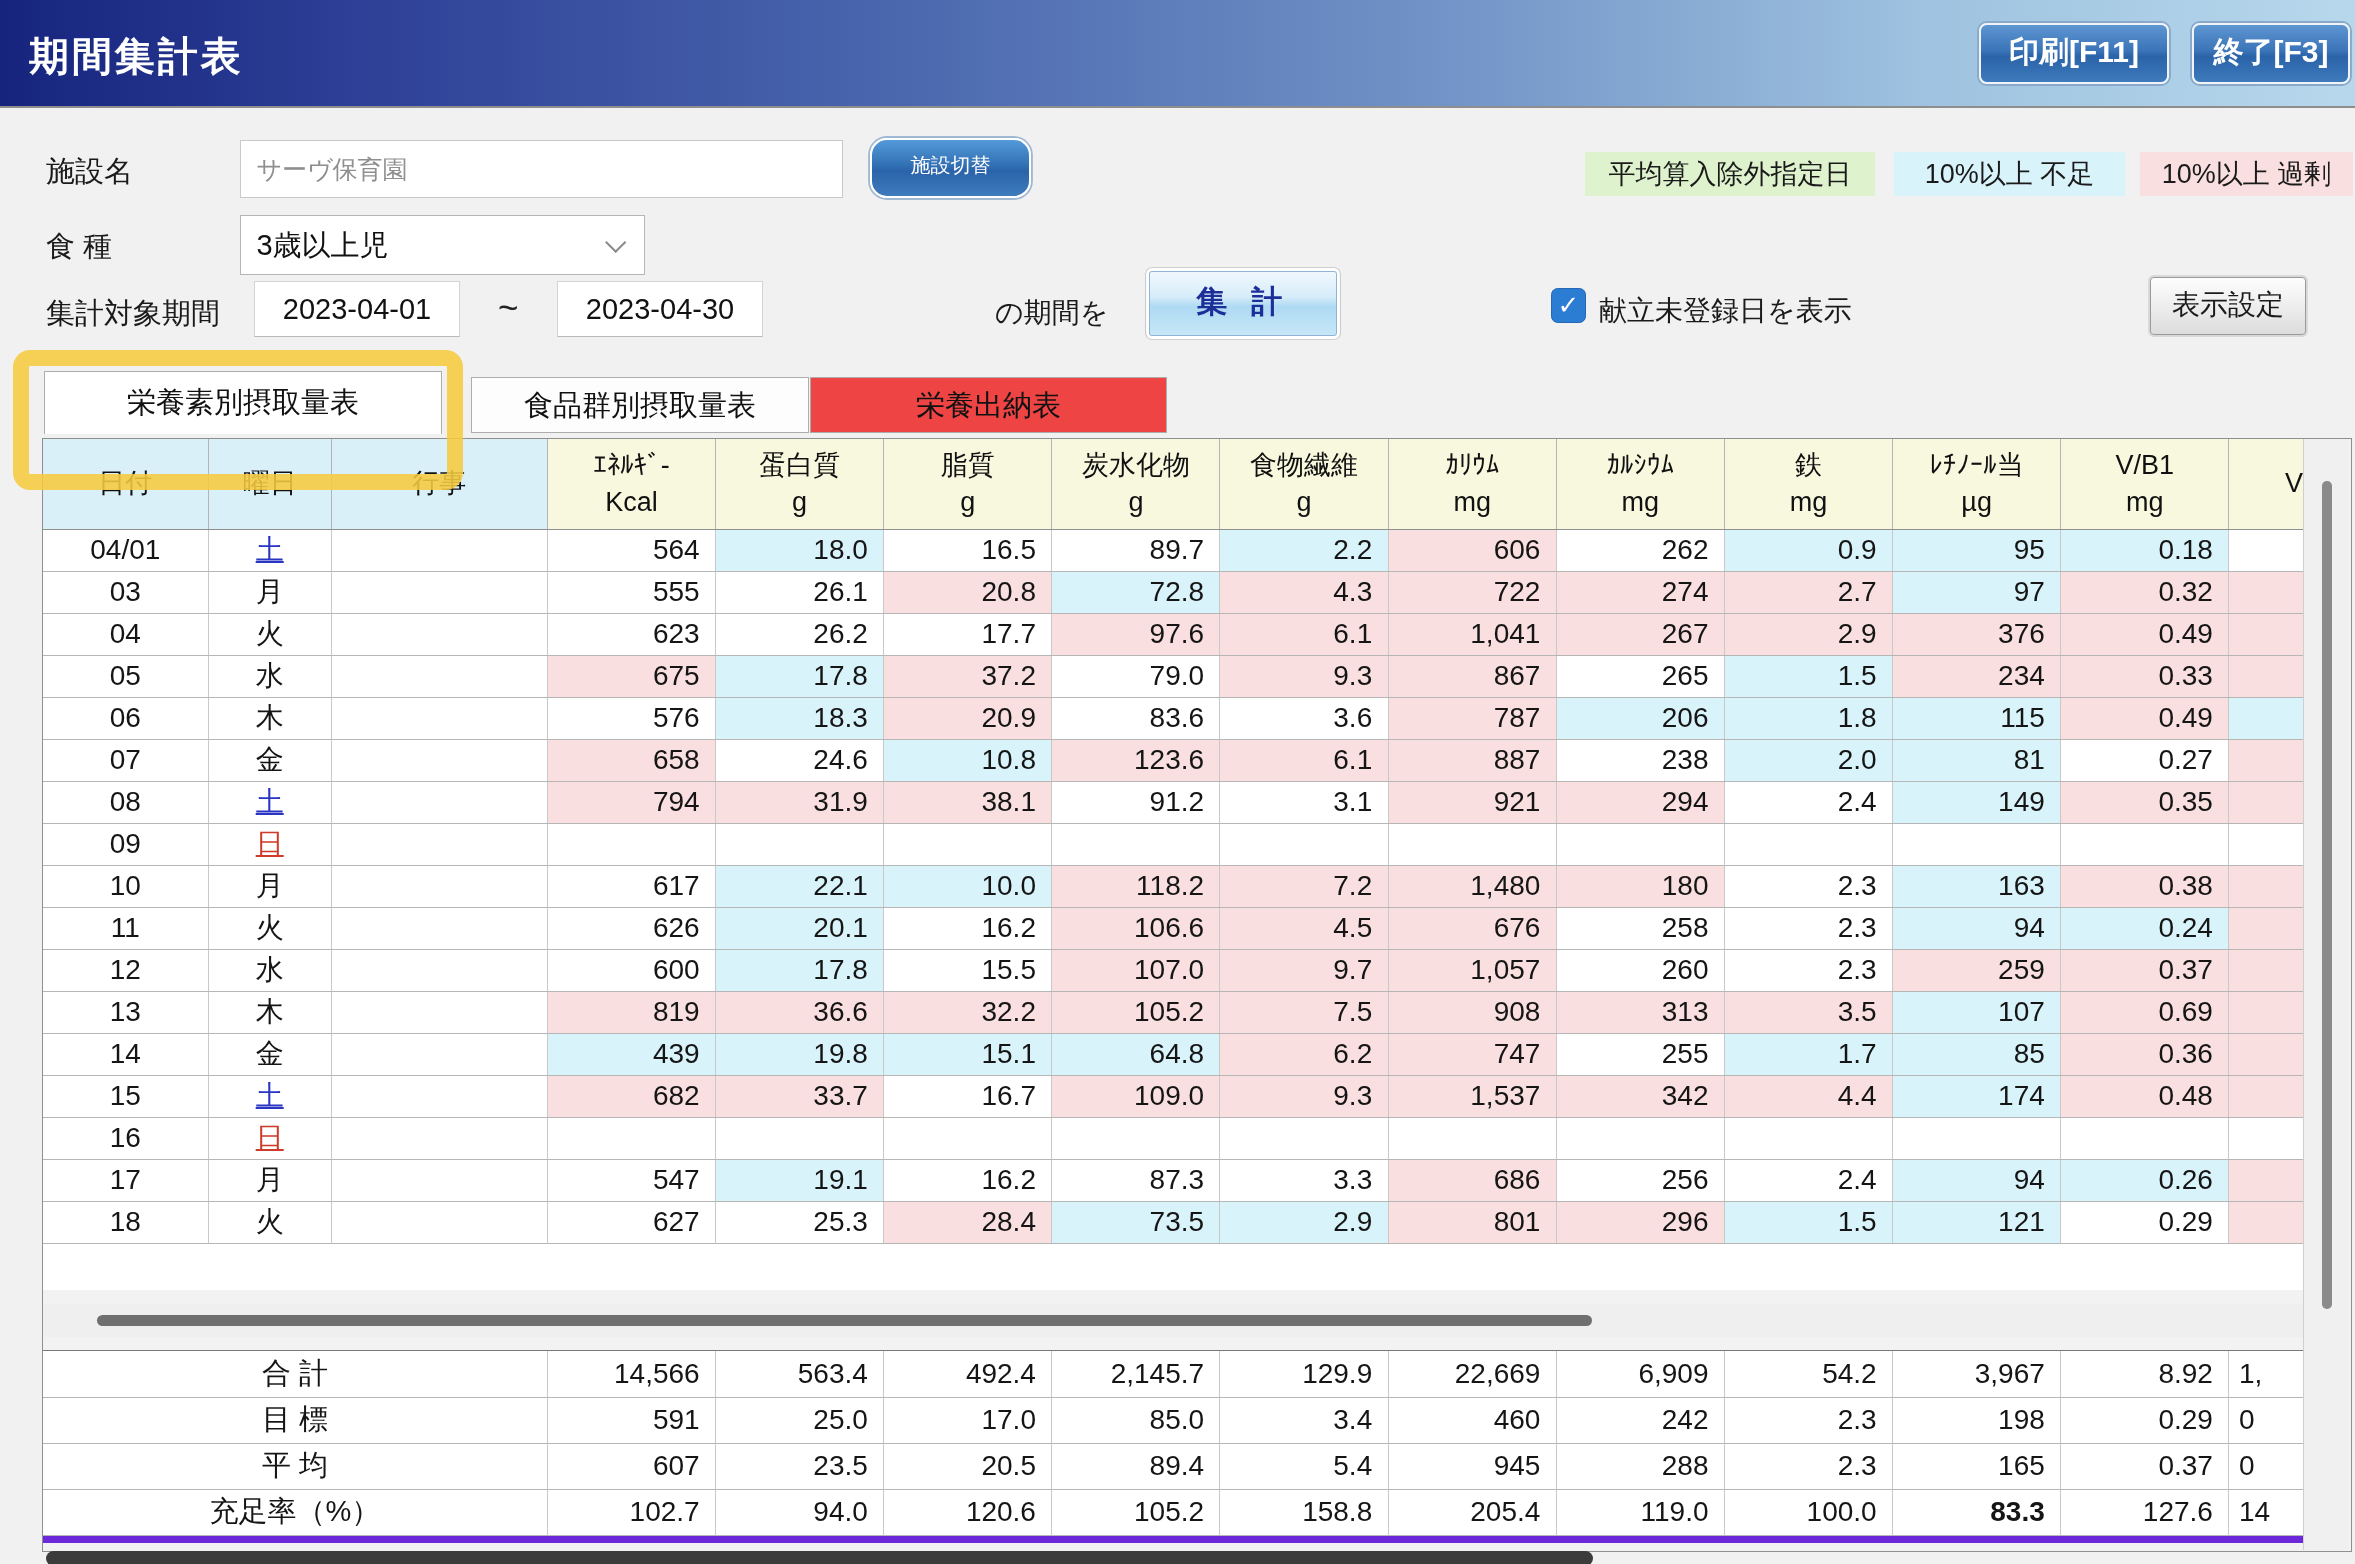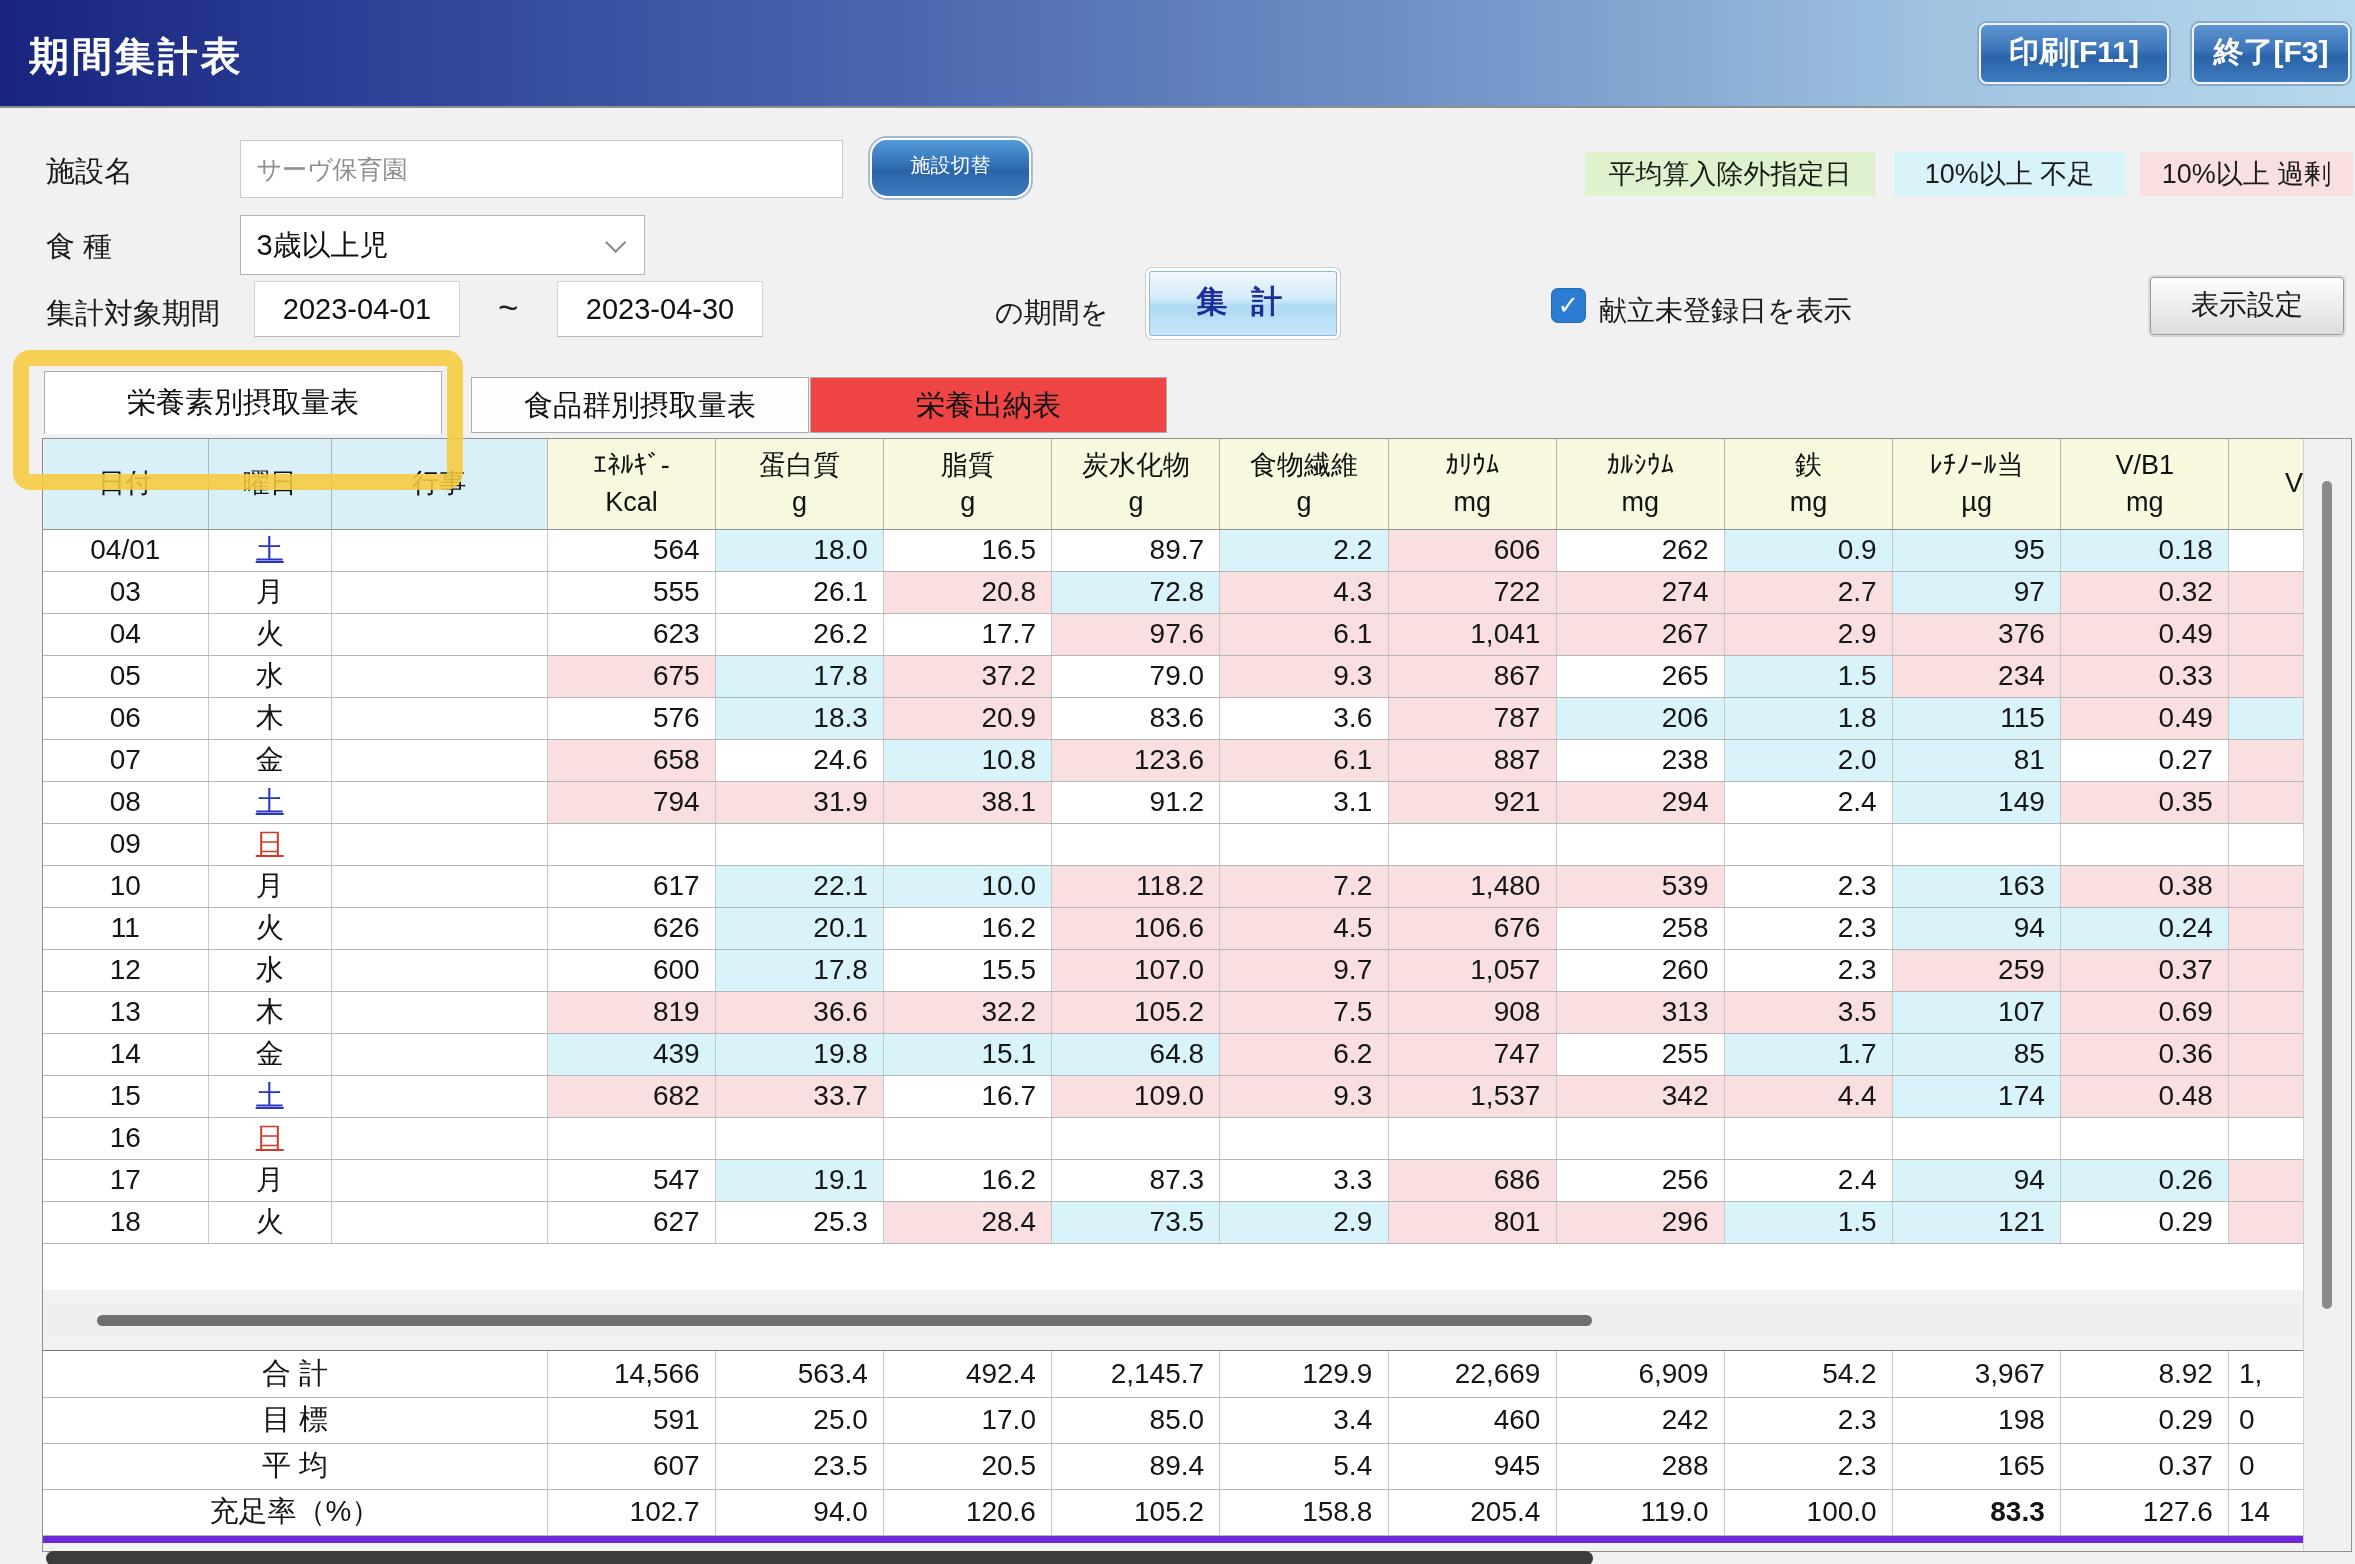--- a/index.html
+++ b/index.html
@@ -65,21 +65,21 @@
     color:#1c2f99;font-size:31px;font-weight:bold;letter-spacing:7.7px;
     text-align:center;line-height:60px;cursor:pointer;
   }
   .checkbox{
     position:absolute;left:1551px;top:288px;width:35px;height:35px;box-sizing:border-box;
     background:#2b7cd3;border:1px solid #2568b5;border-radius:6.7px;cursor:pointer;
     color:#fff;font-size:26px;font-weight:bold;text-align:center;line-height:33px;
   }
   .checkbox-label{position:absolute;left:1599px;top:292px;font-size:28px;color:#1a1a1a;}
   .btn-display{
-    position:absolute;left:2150px;top:277px;width:194px;height:58px;box-sizing:border-box;
+    position:absolute;left:2150px;top:277px;width:156px;height:58px;box-sizing:border-box;
     background:linear-gradient(#fdfdfd 0%,#ececec 55%,#dcdcdc 100%);
     border:1px solid #9a9a9a;border-radius:3.8px;box-shadow:0 0 0 1.9px #d8d8d8;
     color:#1a1a1a;font-size:28px;text-align:center;line-height:54px;cursor:pointer;
   }
   .legend{position:absolute;top:152px;height:44px;font-size:27px;text-align:center;line-height:44px;color:#1a1a1a;}
   .legend-0{left:1585px;width:290px;}
   .legend-1{left:1894px;width:231px;}
   .legend-2{left:2140px;width:213px;}
 
   
@@ -369,21 +369,21 @@
           <tr>
             <td class="c-date">10</td>
             <td class="c-wd"><span class="">月</span></td>
             <td class="c-event"></td>
             <td class="">617</td>
             <td class="cell-low">22.1</td>
             <td class="cell-low">10.0</td>
             <td class="cell-high">118.2</td>
             <td class="cell-high">7.2</td>
             <td class="cell-high">1,480</td>
-            <td class="cell-high">539</td>
+            <td class="cell-high">180</td>
             <td class="">2.3</td>
             <td class="cell-low">163</td>
             <td class="cell-high">0.38</td>
             <td class="cell-high c-partial"></td>
           </tr>
           <tr>
             <td class="c-date">11</td>
             <td class="c-wd"><span class="">火</span></td>
             <td class="c-event"></td>
             <td class="">626</td>

